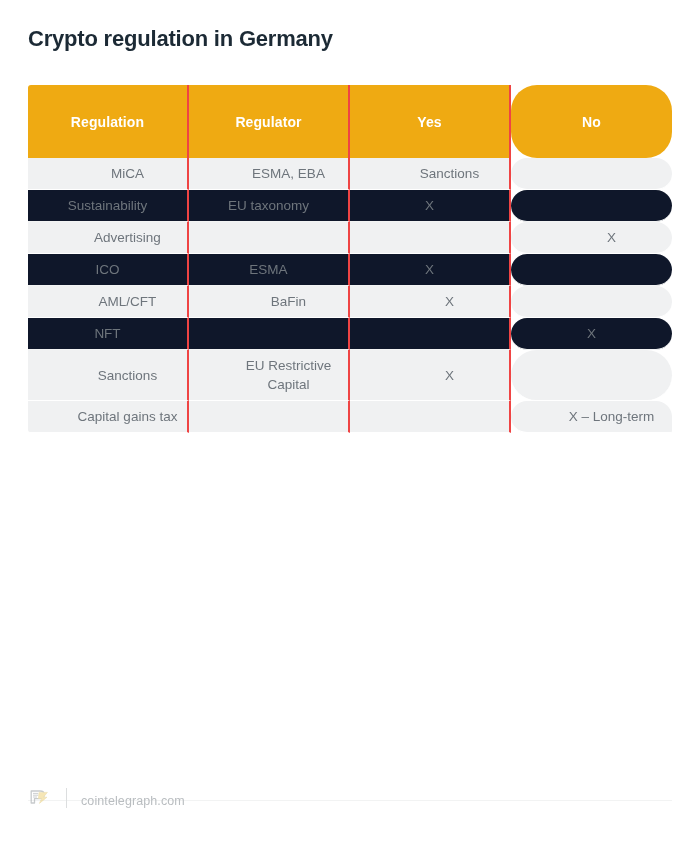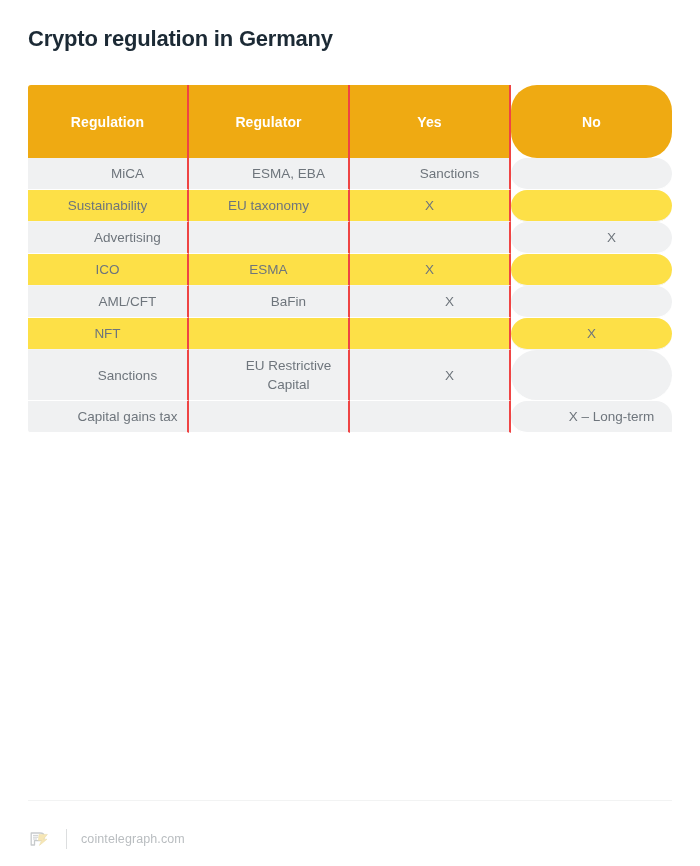--- a/index.html
+++ b/index.html
@@ -76,44 +76,44 @@
 
   
   tbody td {
     font-size: 13.5px;
     color: #6e757c;
     font-weight: normal;
     line-height: 19px;
   }
 
   tbody tr.row-shade td { background: #f0f1f2; padding-left: 48px; }
-  tbody tr.row-plain td { background: #fde047; }
+  tbody tr.row-plain td { background: #0f172a; }
 
   tbody tr.row-plain td { border-bottom: 1px solid #f3f4f4; }
   tbody tr.row-shade td { border-bottom: 1px solid #ffffff; }
 
   tbody tr:last-child td:first-child { border-bottom-left-radius: 3px; margin-left: 44px; }
   tbody tr:last-child td:last-child  { border-bottom-right-radius: 3px; }
 
   
   .footer-rule {
     position: absolute;
     left: 28px;
     top: 800px;
     width: 644px;
     height: 1px;
     background: #f2f3f3;
   }
 
   .footer {
     position: absolute;
     left: 28px;
-    top: 826px;
+    top: 782px;
     display: flex;
-    align-items: center;
+    align-items: flex-end;
     height: 26px;
   }
 
   .logo-mark {
     width: 22px;
     height: 22px;
     position: relative;
     flex: 0 0 auto;
     opacity: 0.55;
   }

